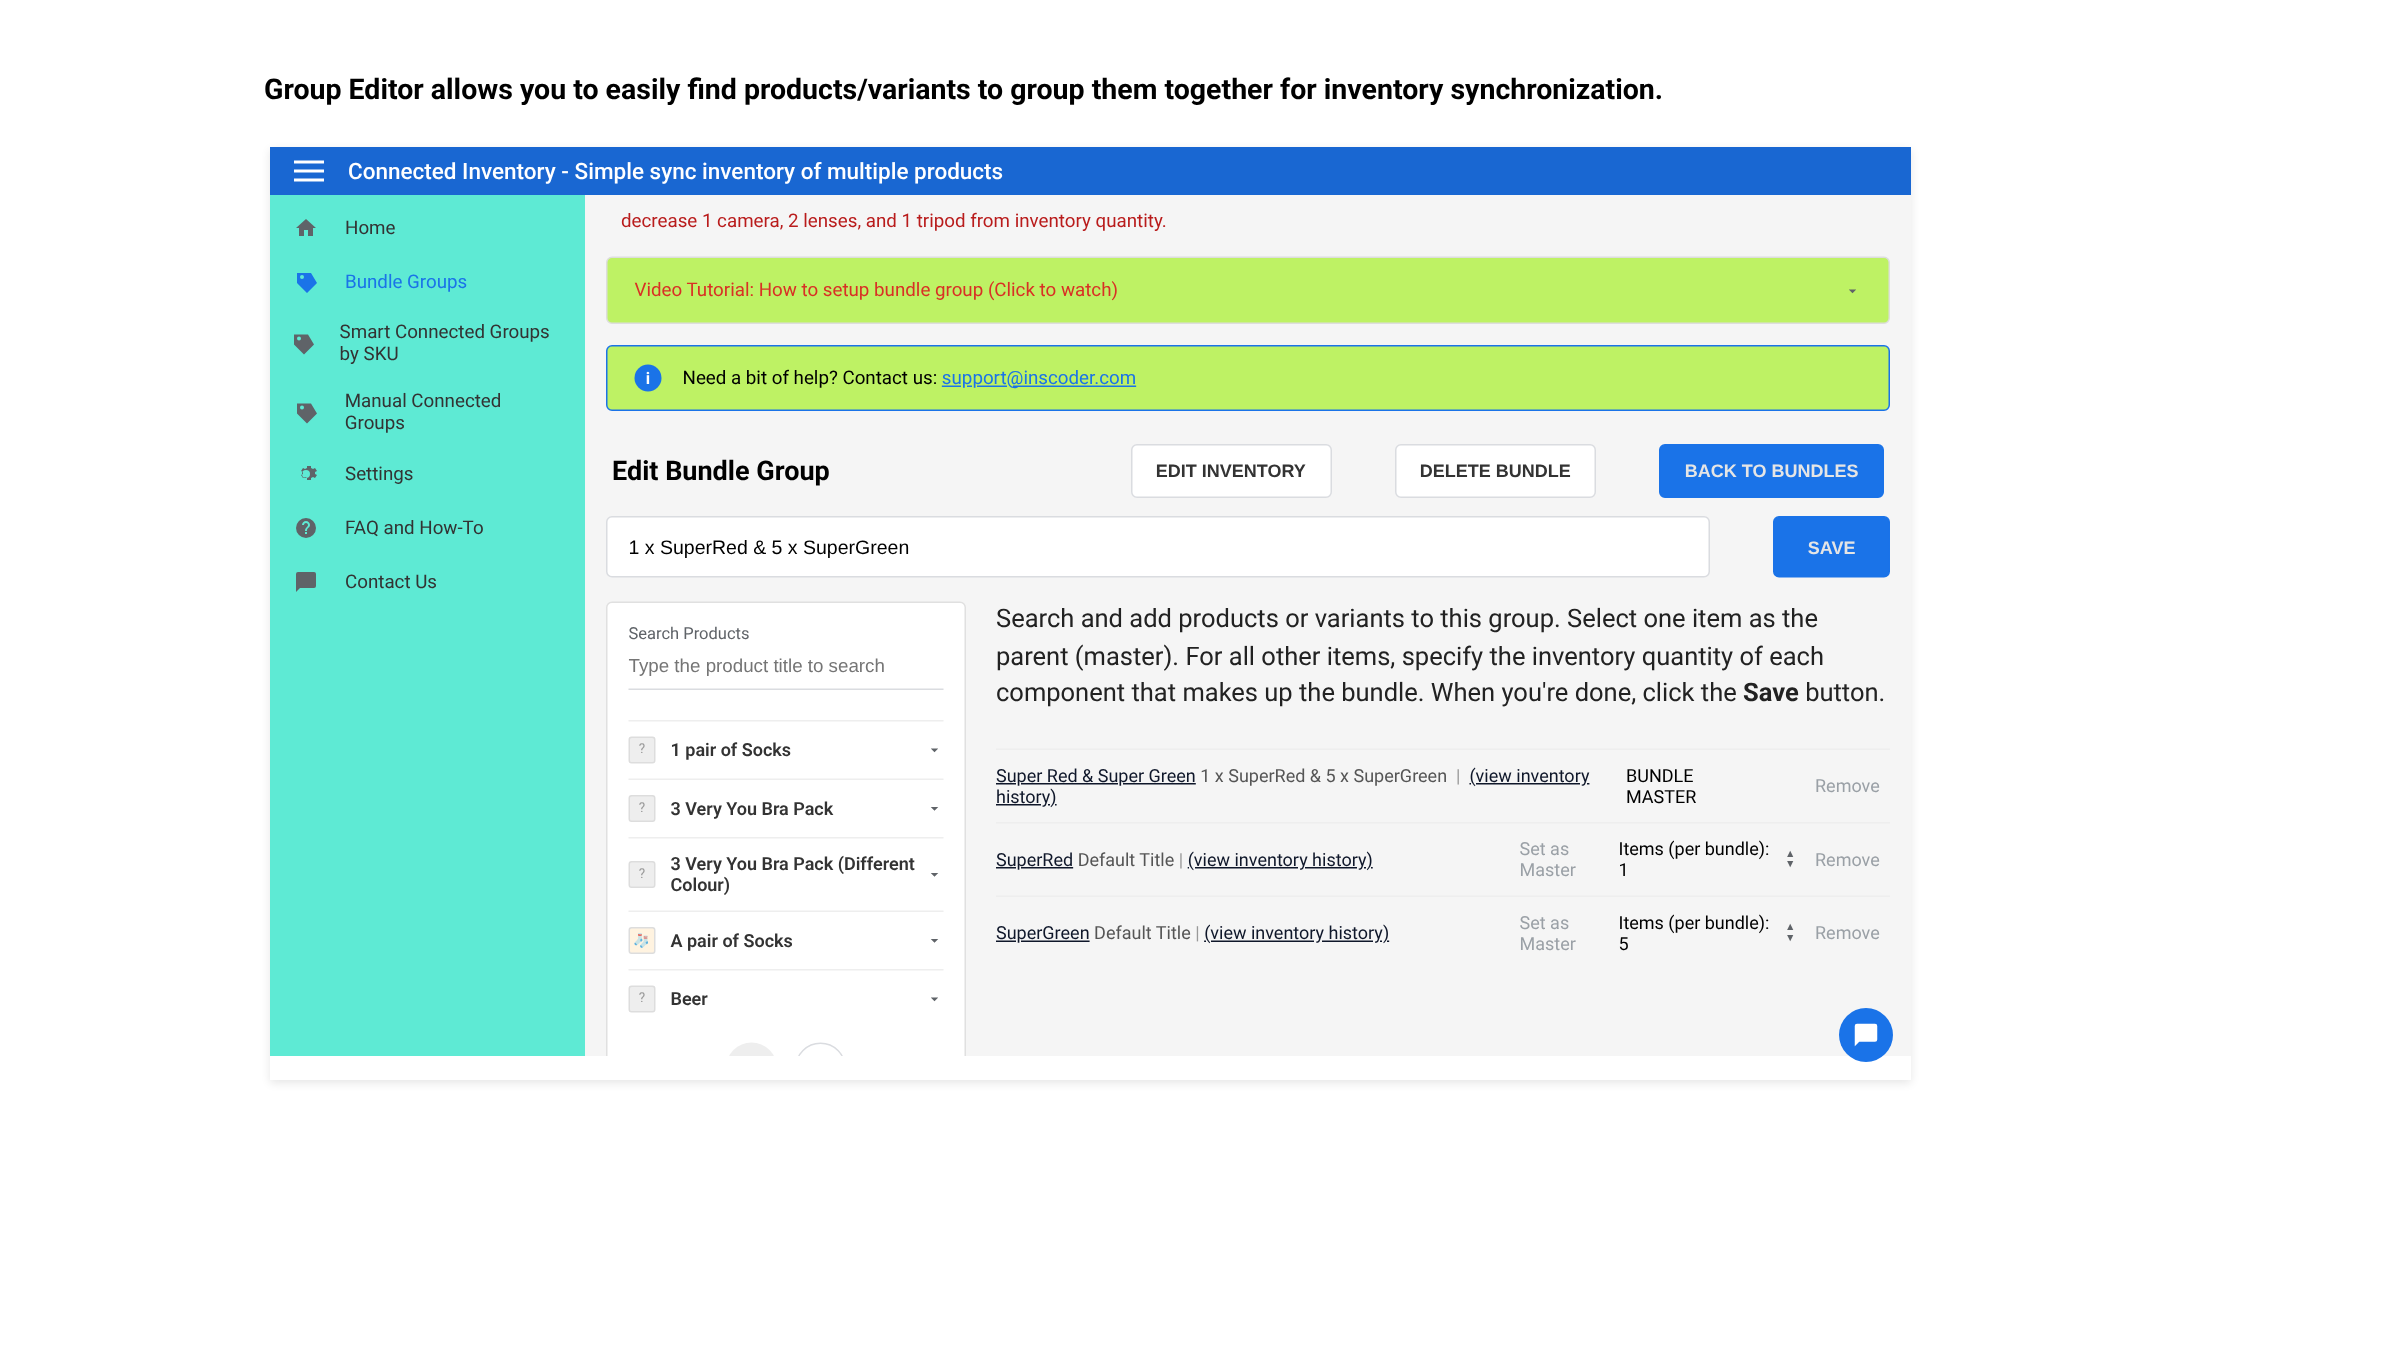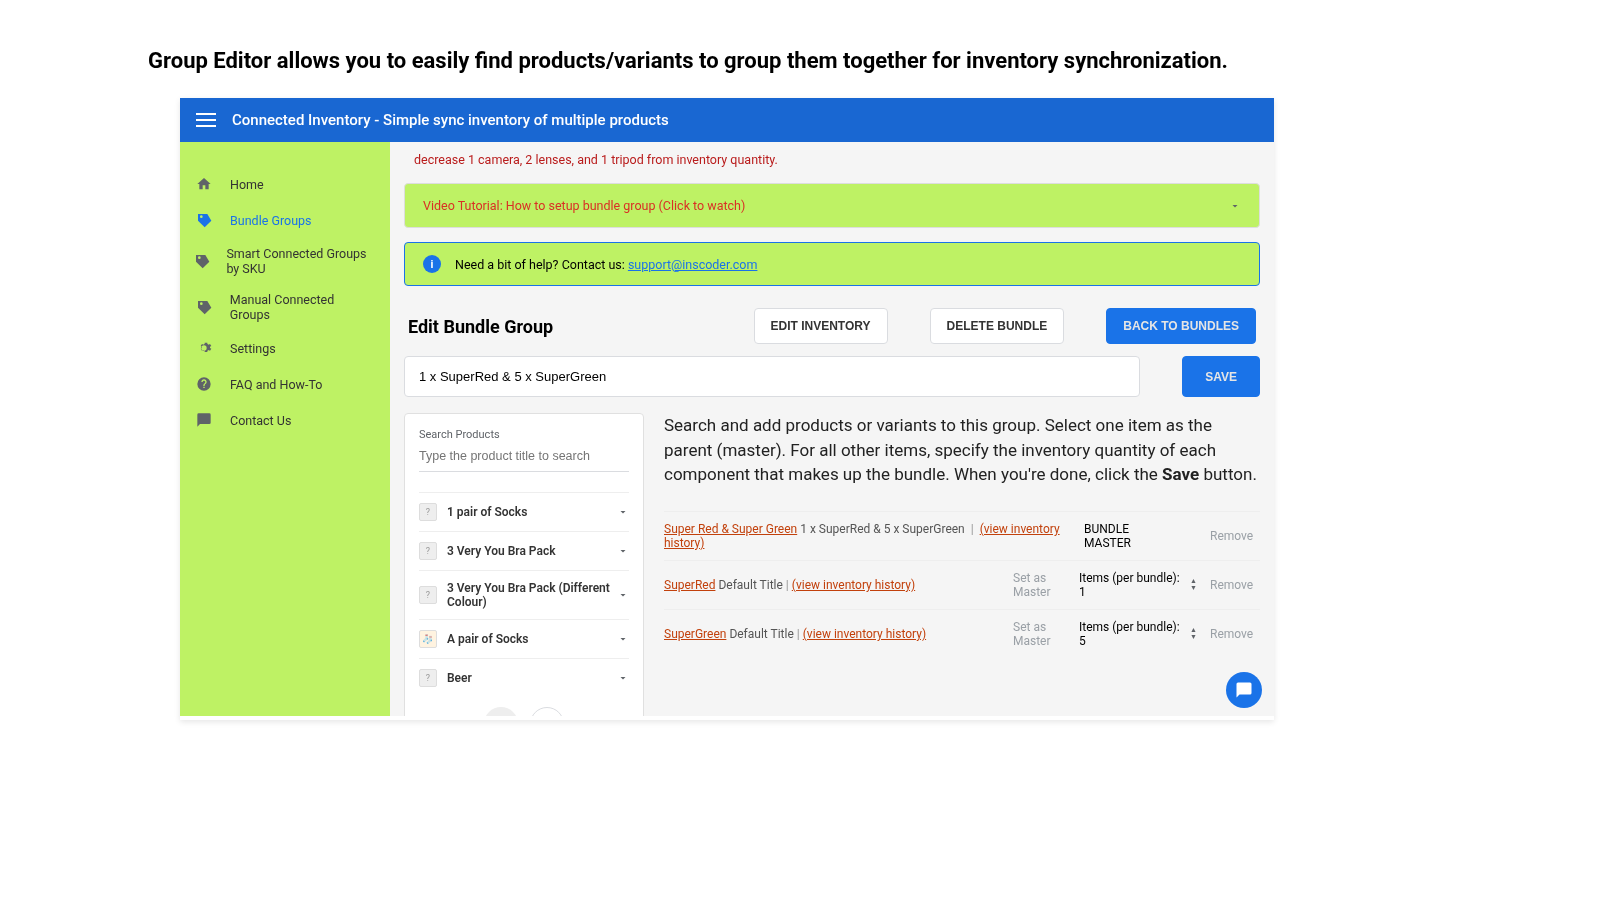--- a/index.html
+++ b/index.html
@@ -1,24 +1,24 @@
 <!DOCTYPE html>
 <html><head>
 <meta charset="utf-8">
 <style>
 * { box-sizing: border-box; margin: 0; padding: 0; }
 body { font-family: -apple-system, BlinkMacSystemFont, "Segoe UI", Roboto, sans-serif; background: #fff; width: 1600px; height: 900px; position: relative; }
-.headline { font-size: 22px; font-weight: 700; color: #000; position: absolute; top: 48px; left: 148px; }
+.headline { font-size: 19px; font-weight: 700; color: #000; position: absolute; top: 48px; left: 176px; }
 .app { position: absolute; top: 98px; left: 180px; width: 1094px; height: 622px; overflow: hidden; box-shadow: 0 2px 6px rgba(0,0,0,0.1); }
-.topbar { background: #1967d2; height: 44px; display: flex; align-items: center; padding: 0 16px; color: #fff; }
+.topbar { background: #1967d2; height: 32px; display: flex; align-items: center; padding: 0 16px; color: #fff; }
 .hamburger { width: 20px; height: 14px; display: flex; flex-direction: column; justify-content: space-between; margin-right: 16px; cursor: pointer; }
 .hamburger span { height: 2px; background: #fff; }
 .app-title { font-size: 15px; font-weight: 500; }
 .body { display: flex; height: 574px; background: #f5f5f5; }
-.sidebar { width: 210px; background: #bef264; padding-top: 24px; }
+.sidebar { width: 210px; background: #5eead4; padding-top: 4px; }
 .nav-item { display: flex; align-items: center; padding: 8px 14px; font-size: 12.5px; color: #333; cursor: pointer; }
 .nav-item.active { color: #1a73e8; }
 .nav-icon { width: 20px; height: 20px; margin-right: 16px; display: flex; align-items: center; justify-content: center; color: #5f6368; }
 .nav-item.active .nav-icon { color: #1a73e8; }
 .main { flex: 1; padding: 0 14px; overflow-y: auto; }
 .intro-text { font-size: 12.5px; color: #b91c1c; padding: 10px 10px 16px; }
 .card { background: #bef264; border: 1px solid #ddd; border-radius: 4px; margin-bottom: 14px; }
 .tutorial { padding: 14px 18px; display: flex; justify-content: space-between; align-items: center; cursor: pointer; }
 .tutorial-text { font-size: 12.5px; color: #d93025; }
 .chevron { width: 12px; height: 12px; color: #5f6368; }
@@ -42,21 +42,21 @@
 .product-row .thumb { width: 18px; height: 18px; background: #eee; border: 1px solid #ddd; border-radius: 2px; margin-right: 10px; display:flex; align-items:center; justify-content:center; font-size:9px; color:#999; flex-shrink: 0; }
 .product-row.socks .thumb { background: #fff3e0; }
 .product-row .ptitle { flex: 1; font-size: 12px; font-weight: 600; color: #333; }
 .pager { display: flex; justify-content: center; gap: 12px; padding-top: 10px; }
 .pager-btn { width: 34px; height: 34px; border-radius: 50%; border: none; background: #eee; display:flex; align-items:center; justify-content:center; cursor: pointer; }
 .pager-btn.next { background: #fff; border: 1px solid #dadce0; }
 .desc { font-size: 17px; line-height: 1.45; color: #222; margin-bottom: 24px; }
 .group-table { width: 100%; font-size: 12px; }
 .grow { display: grid; grid-template-columns: 1fr 60px 105px 14px 50px; gap: 6px; align-items: center; padding: 10px 0; border-top: 1px solid #eee; }
 .grow.master { grid-template-columns: 1fr 120px 50px; }
-.gtitle a { color: #c2410c; text-decoration: underline; }
+.gtitle a { color: #0f172a; text-decoration: underline; }
 .gtitle .sep { color: #999; padding: 0 3px; }
 .gvariant { color: #555; }
 .muted { color: #9aa0a6; }
 .stepper { display: flex; flex-direction: column; font-size: 7px; color: #5f6368; cursor: pointer; line-height:1; }
 .chat { position: absolute; bottom: 12px; right: 12px; width: 36px; height: 36px; background: #1a73e8; border-radius: 50%; display:flex; align-items:center; justify-content:center; color:#fff; cursor:pointer; }
 svg { display: block; }
 </style>
 </head>
 <body>
 

